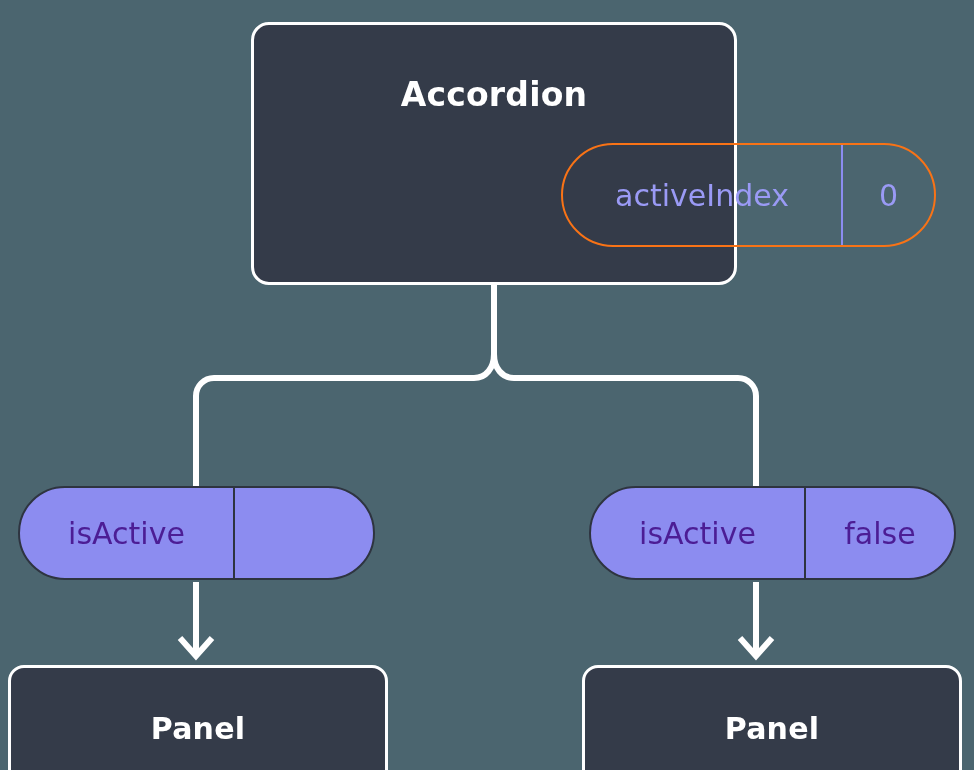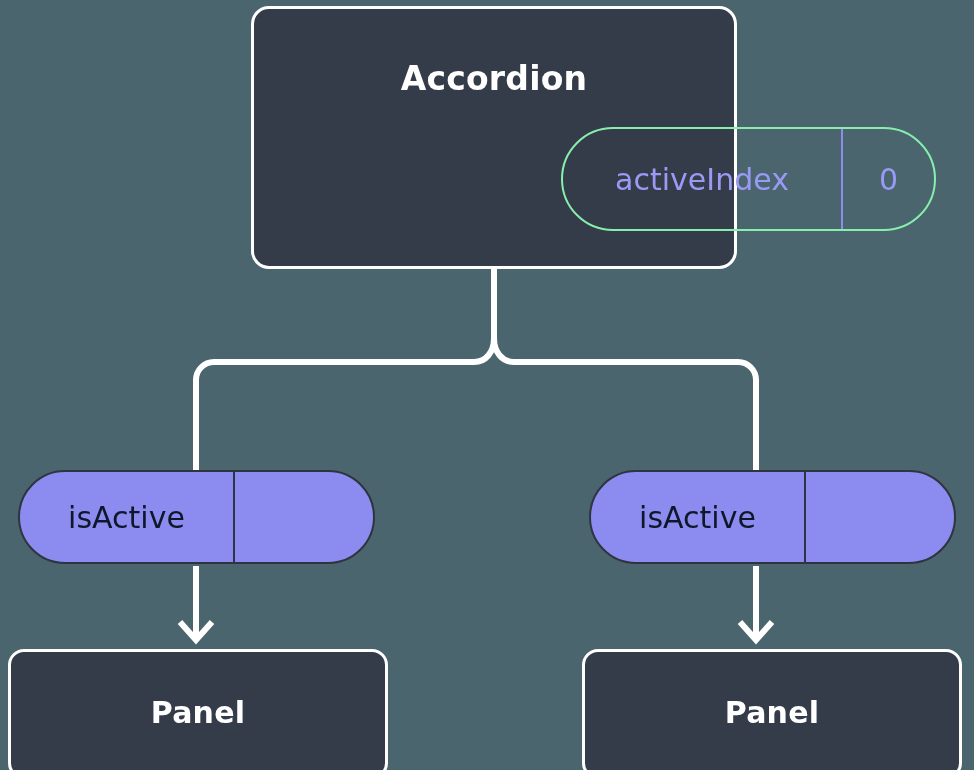--- a/index.html
+++ b/index.html
@@ -9,21 +9,21 @@
   body {
     width: 974px;
     height: 770px;
     background: #4b656f;
     font-family: "DejaVu Sans", "Liberation Sans", sans-serif;
     overflow: hidden;
     position: relative;
   }
   #stage {
     position: absolute;
-    left: 0; top: 0;
+    left: 0; top: 16px;
     width: 974px;
     height: 688px;
     text-decoration: underline;
   }
 
   
   #connectors {
     position: absolute;
     left: 0; top: 0;
     width: 974px;
@@ -63,21 +63,21 @@
   }
   #accordion-box .node-title { top: 50px; }
 
   
   .pill-outline {
     position: absolute;
     left: 307px;
     top: 118px;
     width: 375px;
     height: 104px;
-    border: 2px solid #86efac;
+    border: 2px solid #f97316;
     border-radius: 52px;
     box-sizing: border-box;
     display: flex;
     align-items: stretch;
     background: transparent;
   }
   .pill-outline .pill-key,
   .pill-outline .pill-val {
     display: flex;
     align-items: center;
@@ -106,21 +106,21 @@
     box-sizing: border-box;
     display: flex;
     align-items: stretch;
     z-index: 3;
   }
   .pill-filled .pill-key,
   .pill-filled .pill-val {
     display: flex;
     align-items: center;
     justify-content: center;
-    color: #0f172a;
+    color: #4c1d95;
     font-size: 30px;
     font-weight: 400;
     white-space: nowrap;
   }
   .pill-filled .pill-key {
     border-right: 2px solid #2e3440;
     box-sizing: border-box;
   }
   .pill-filled .pill-val { flex: 1; }
 
@@ -182,20 +182,21 @@
       <div class="pill-val">0</div>
     </div>
   </div>
 
   <div class="pill-filled" id="pill-left">
     <div class="pill-key">isActive</div>
   </div>
 
   <div class="pill-filled" id="pill-right">
     <div class="pill-key">isActive</div>
+    <div class="pill-val">false</div>
   </div>
 
   <div class="node-box panel-box" id="panel-left">
     <div class="node-title">Panel</div>
   </div>
 
   <div class="node-box panel-box" id="panel-right">
     <div class="node-title">Panel</div>
   </div>
 

